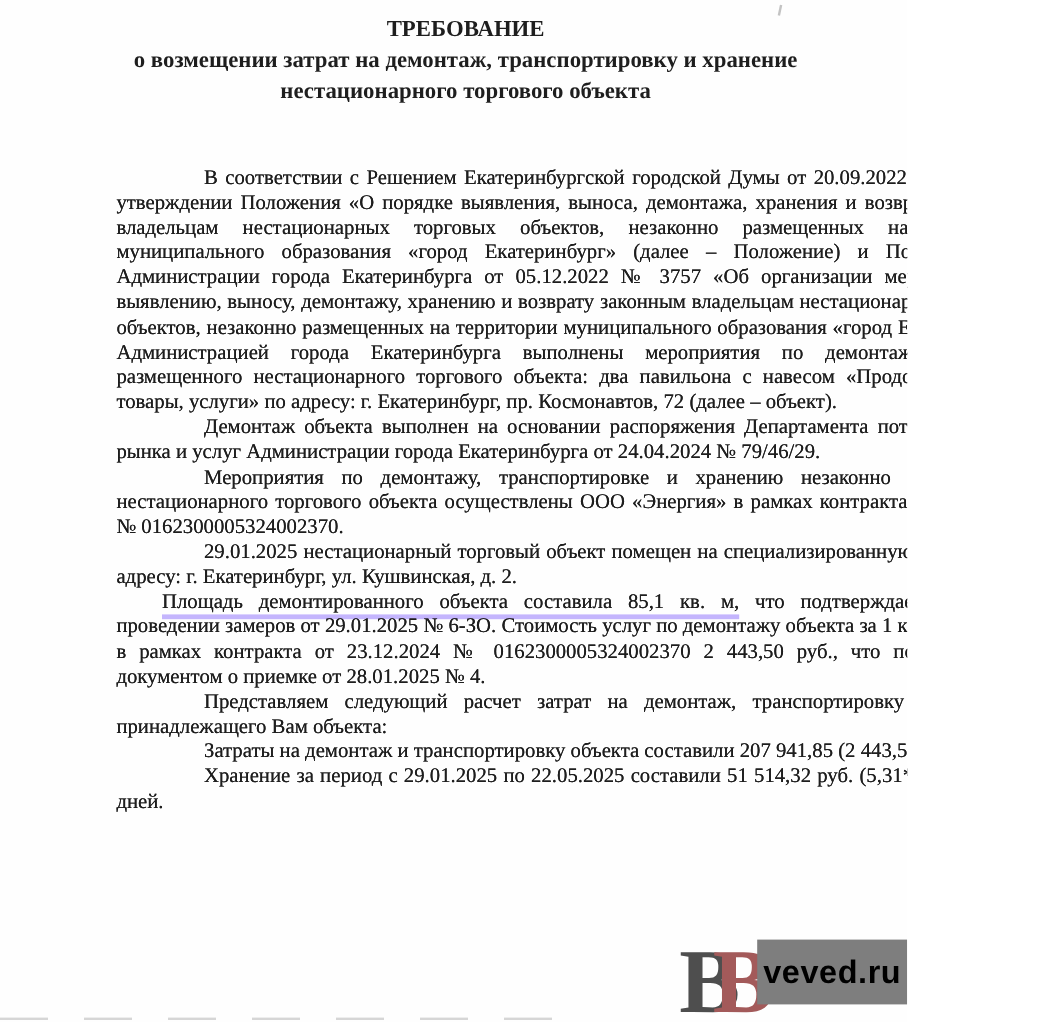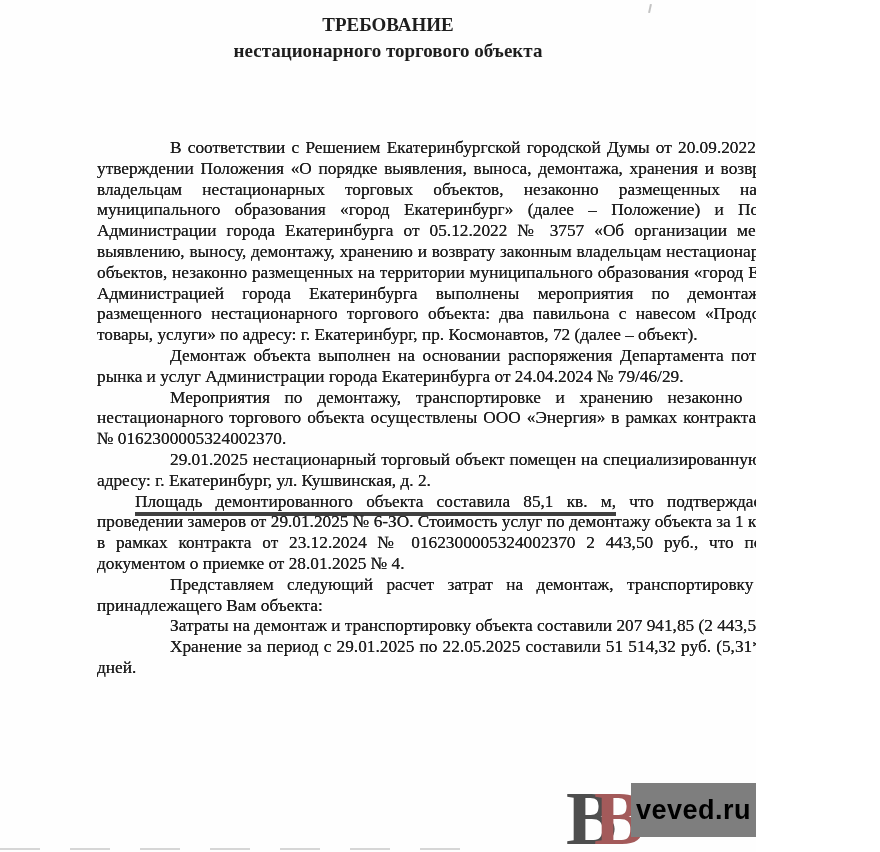--- a/index.html
+++ b/index.html
@@ -43,21 +43,21 @@
   .content p.small-indent {
     text-indent: 38px;
   }
   .para-gap {
     height: 23px;
   }
   .final-para {
     font-weight: bold;
   }
   .red-underline {
-    border-bottom: 4px solid #404040;
+    border-bottom: 4px solid #c4b5fd;
     padding-bottom: 1px;
   }
   
   .watermark {
     position: absolute;
     right: 0;
     top: 780px;
     width: 192px;
     height: 72px;
     mix-blend-mode: multiply;
@@ -113,20 +113,21 @@
 </style>
 </head>
 <body>
 
 <div class="page">
 
   <div class="scan-mark-top"></div>
 
   <div class="title-block">
     <div>ТРЕБОВАНИЕ</div>
+    <div>о возмещении затрат на демонтаж, транспортировку и хранение</div>
     <div>нестационарного торгового объекта</div>
   </div>
 
   <div class="content">
     <p>В соответствии с Решением Екатеринбургской городской Думы от 20.09.2022 № 27/77 «Об утверждении Положения «О порядке выявления, выноса, демонтажа, хранения и возврата законным владельцам нестационарных торговых объектов, незаконно размещенных на территории муниципального образования «город Екатеринбург» (далее – Положение) и Постановлением Администрации города Екатеринбурга от 05.12.2022 № 3757 «Об организации мероприятий по выявлению, выносу, демонтажу, хранению и возврату законным владельцам нестационарных торговых объектов, незаконно размещенных на территории муниципального образования «город Екатеринбург», Администрацией города Екатеринбурга выполнены мероприятия по демонтажу незаконно размещенного нестационарного торгового объекта: два павильона с навесом «Продовольственные товары, услуги» по адресу: г. Екатеринбург, пр. Космонавтов, 72 (далее – объект).</p>
     <p>Демонтаж объекта выполнен на основании распоряжения Департамента потребительского рынка и услуг Администрации города Екатеринбурга от 24.04.2024 № 79/46/29.</p>
     <p>Мероприятия по демонтажу, транспортировке и хранению незаконно размещенного нестационарного торгового объекта осуществлены ООО «Энергия» в рамках контракта от 23.12.2024 № 0162300005324002370.</p>
     <p>29.01.2025 нестационарный торговый объект помещен на специализированную площадку по адресу: г. Екатеринбург, ул. Кушвинская, д. 2.</p>
     <p class="small-indent"><span class="red-underline">Площадь демонтированного объекта составила 85,1 кв. м,</span><span> что подтверждается актом о проведении замеров от 29.01.2025 № 6-ЗО. Стоимость услуг по демонтажу объекта за 1 кв. м составила в рамках контракта от 23.12.2024 № 0162300005324002370 2 443,50 руб., что подтверждается документом о приемке от 28.01.2025 № 4.</span></p>
     <p>Представляем следующий расчет затрат на демонтаж, транспортировку и хранение, принадлежащего Вам объекта:</p>

